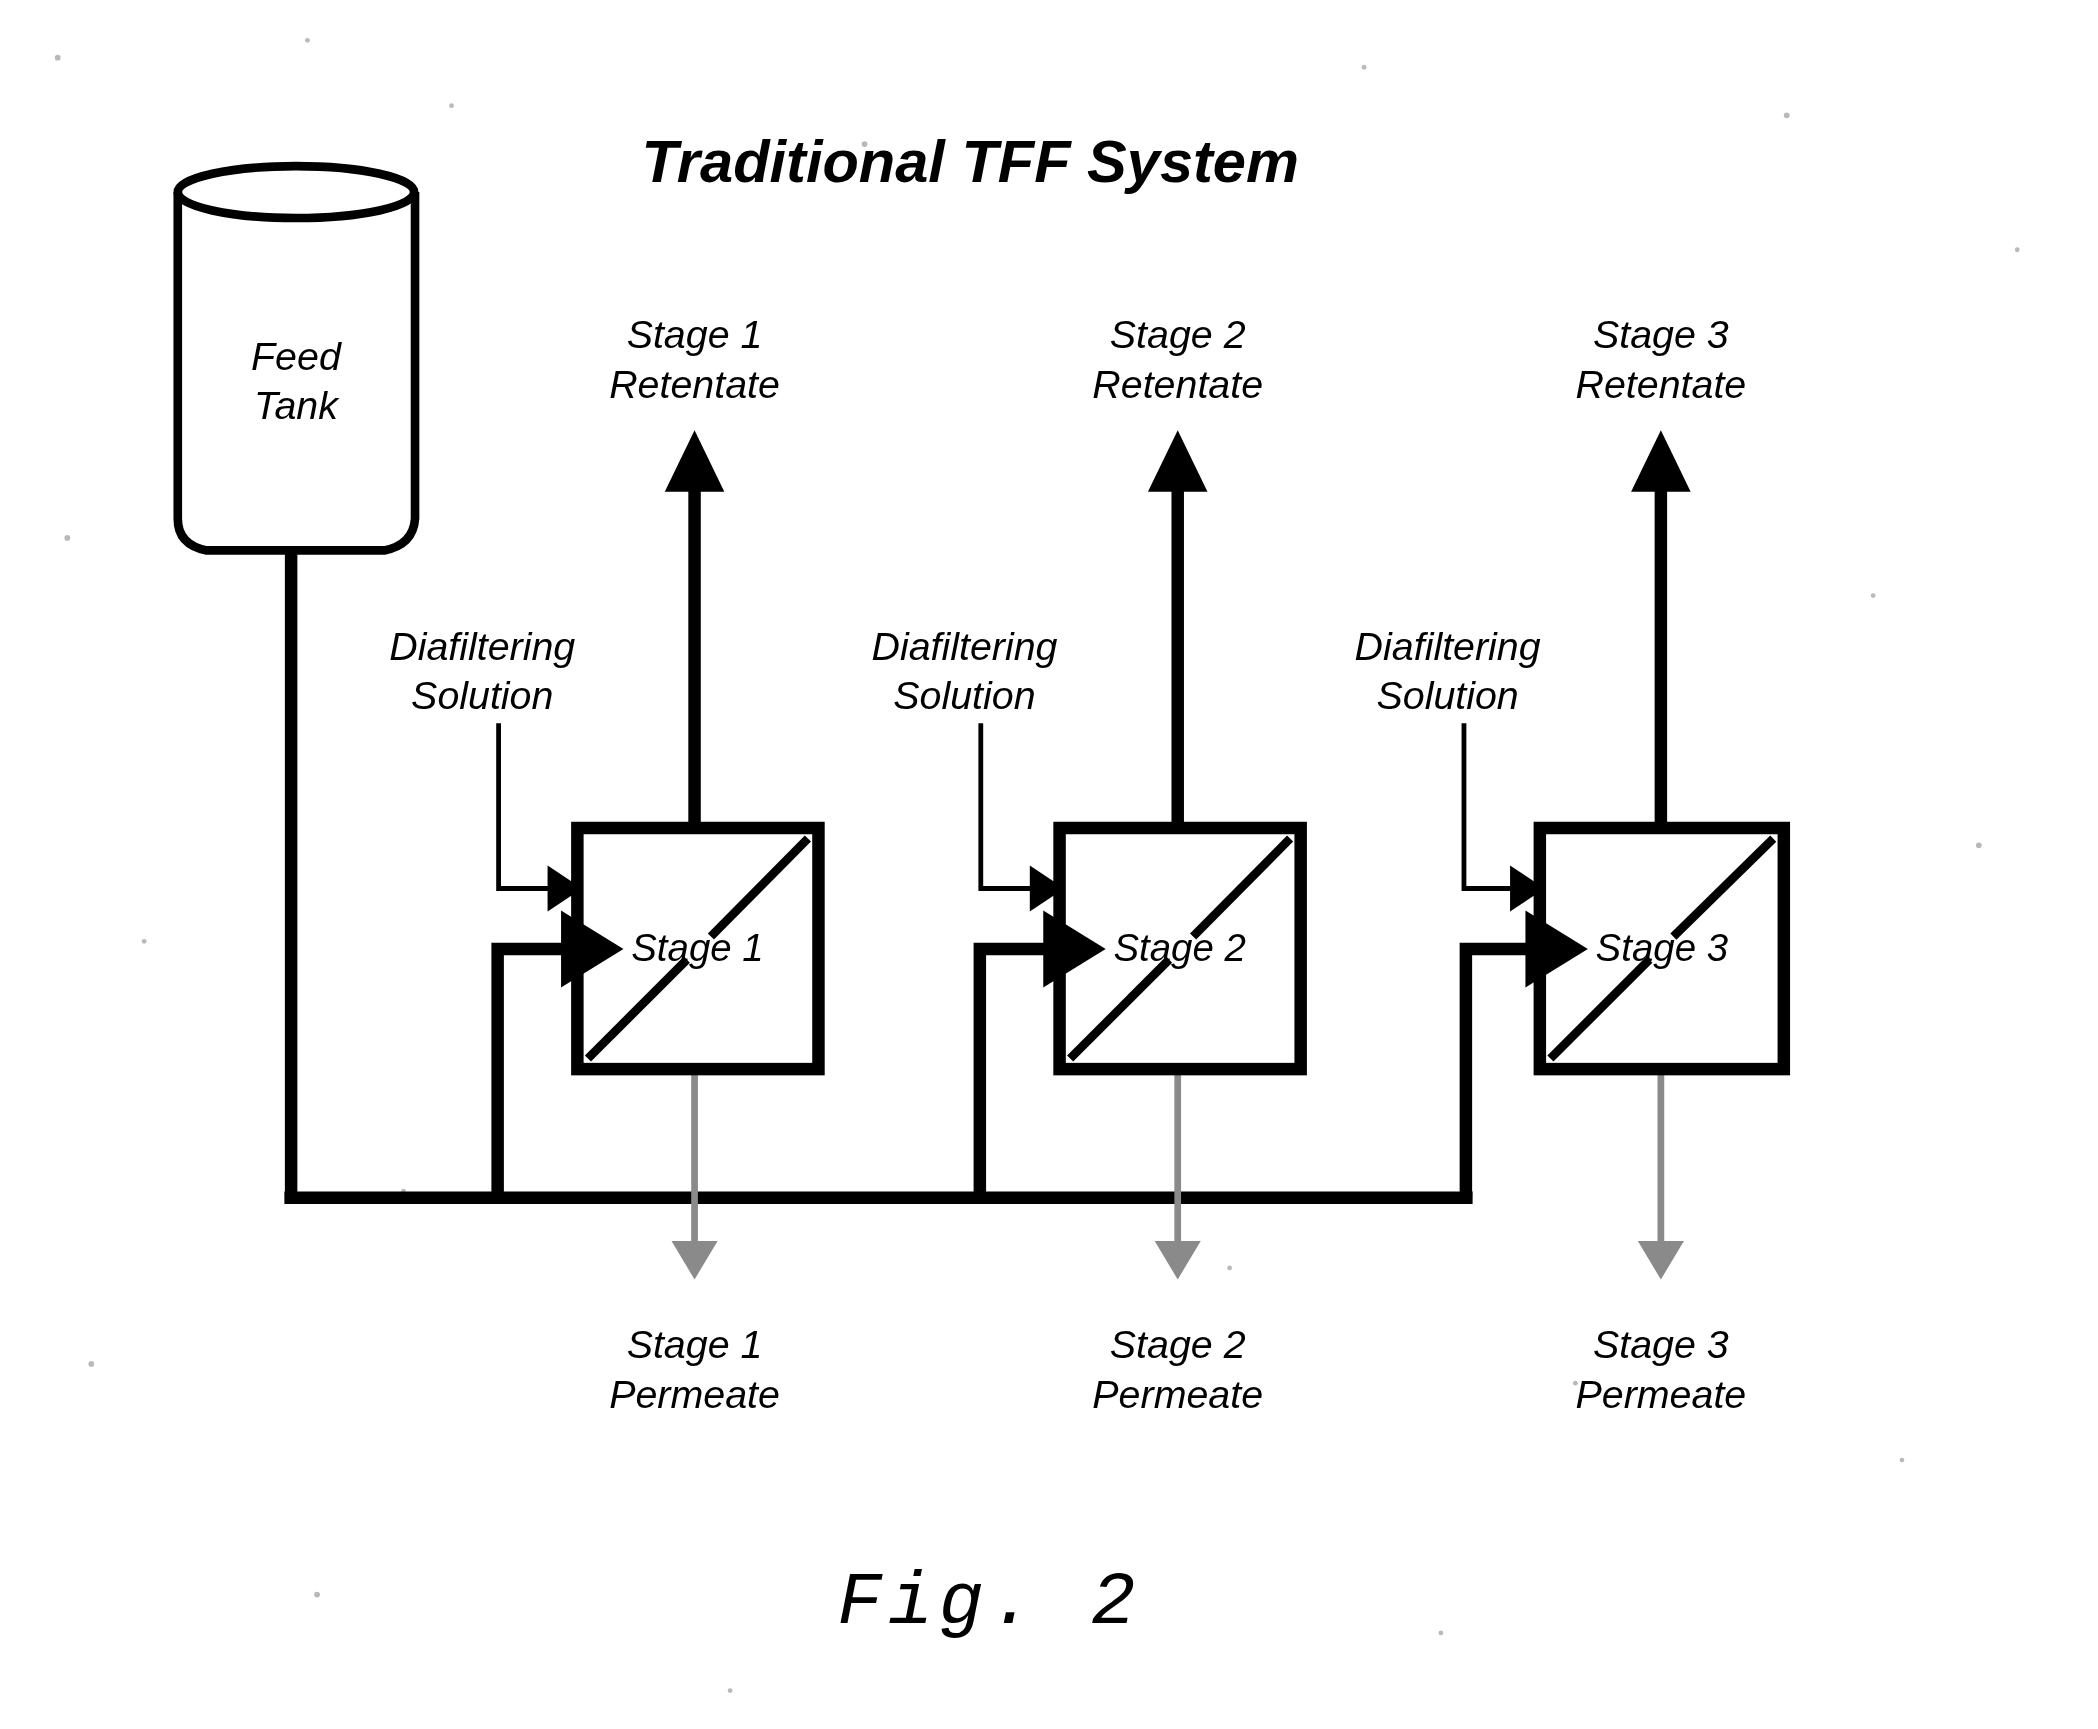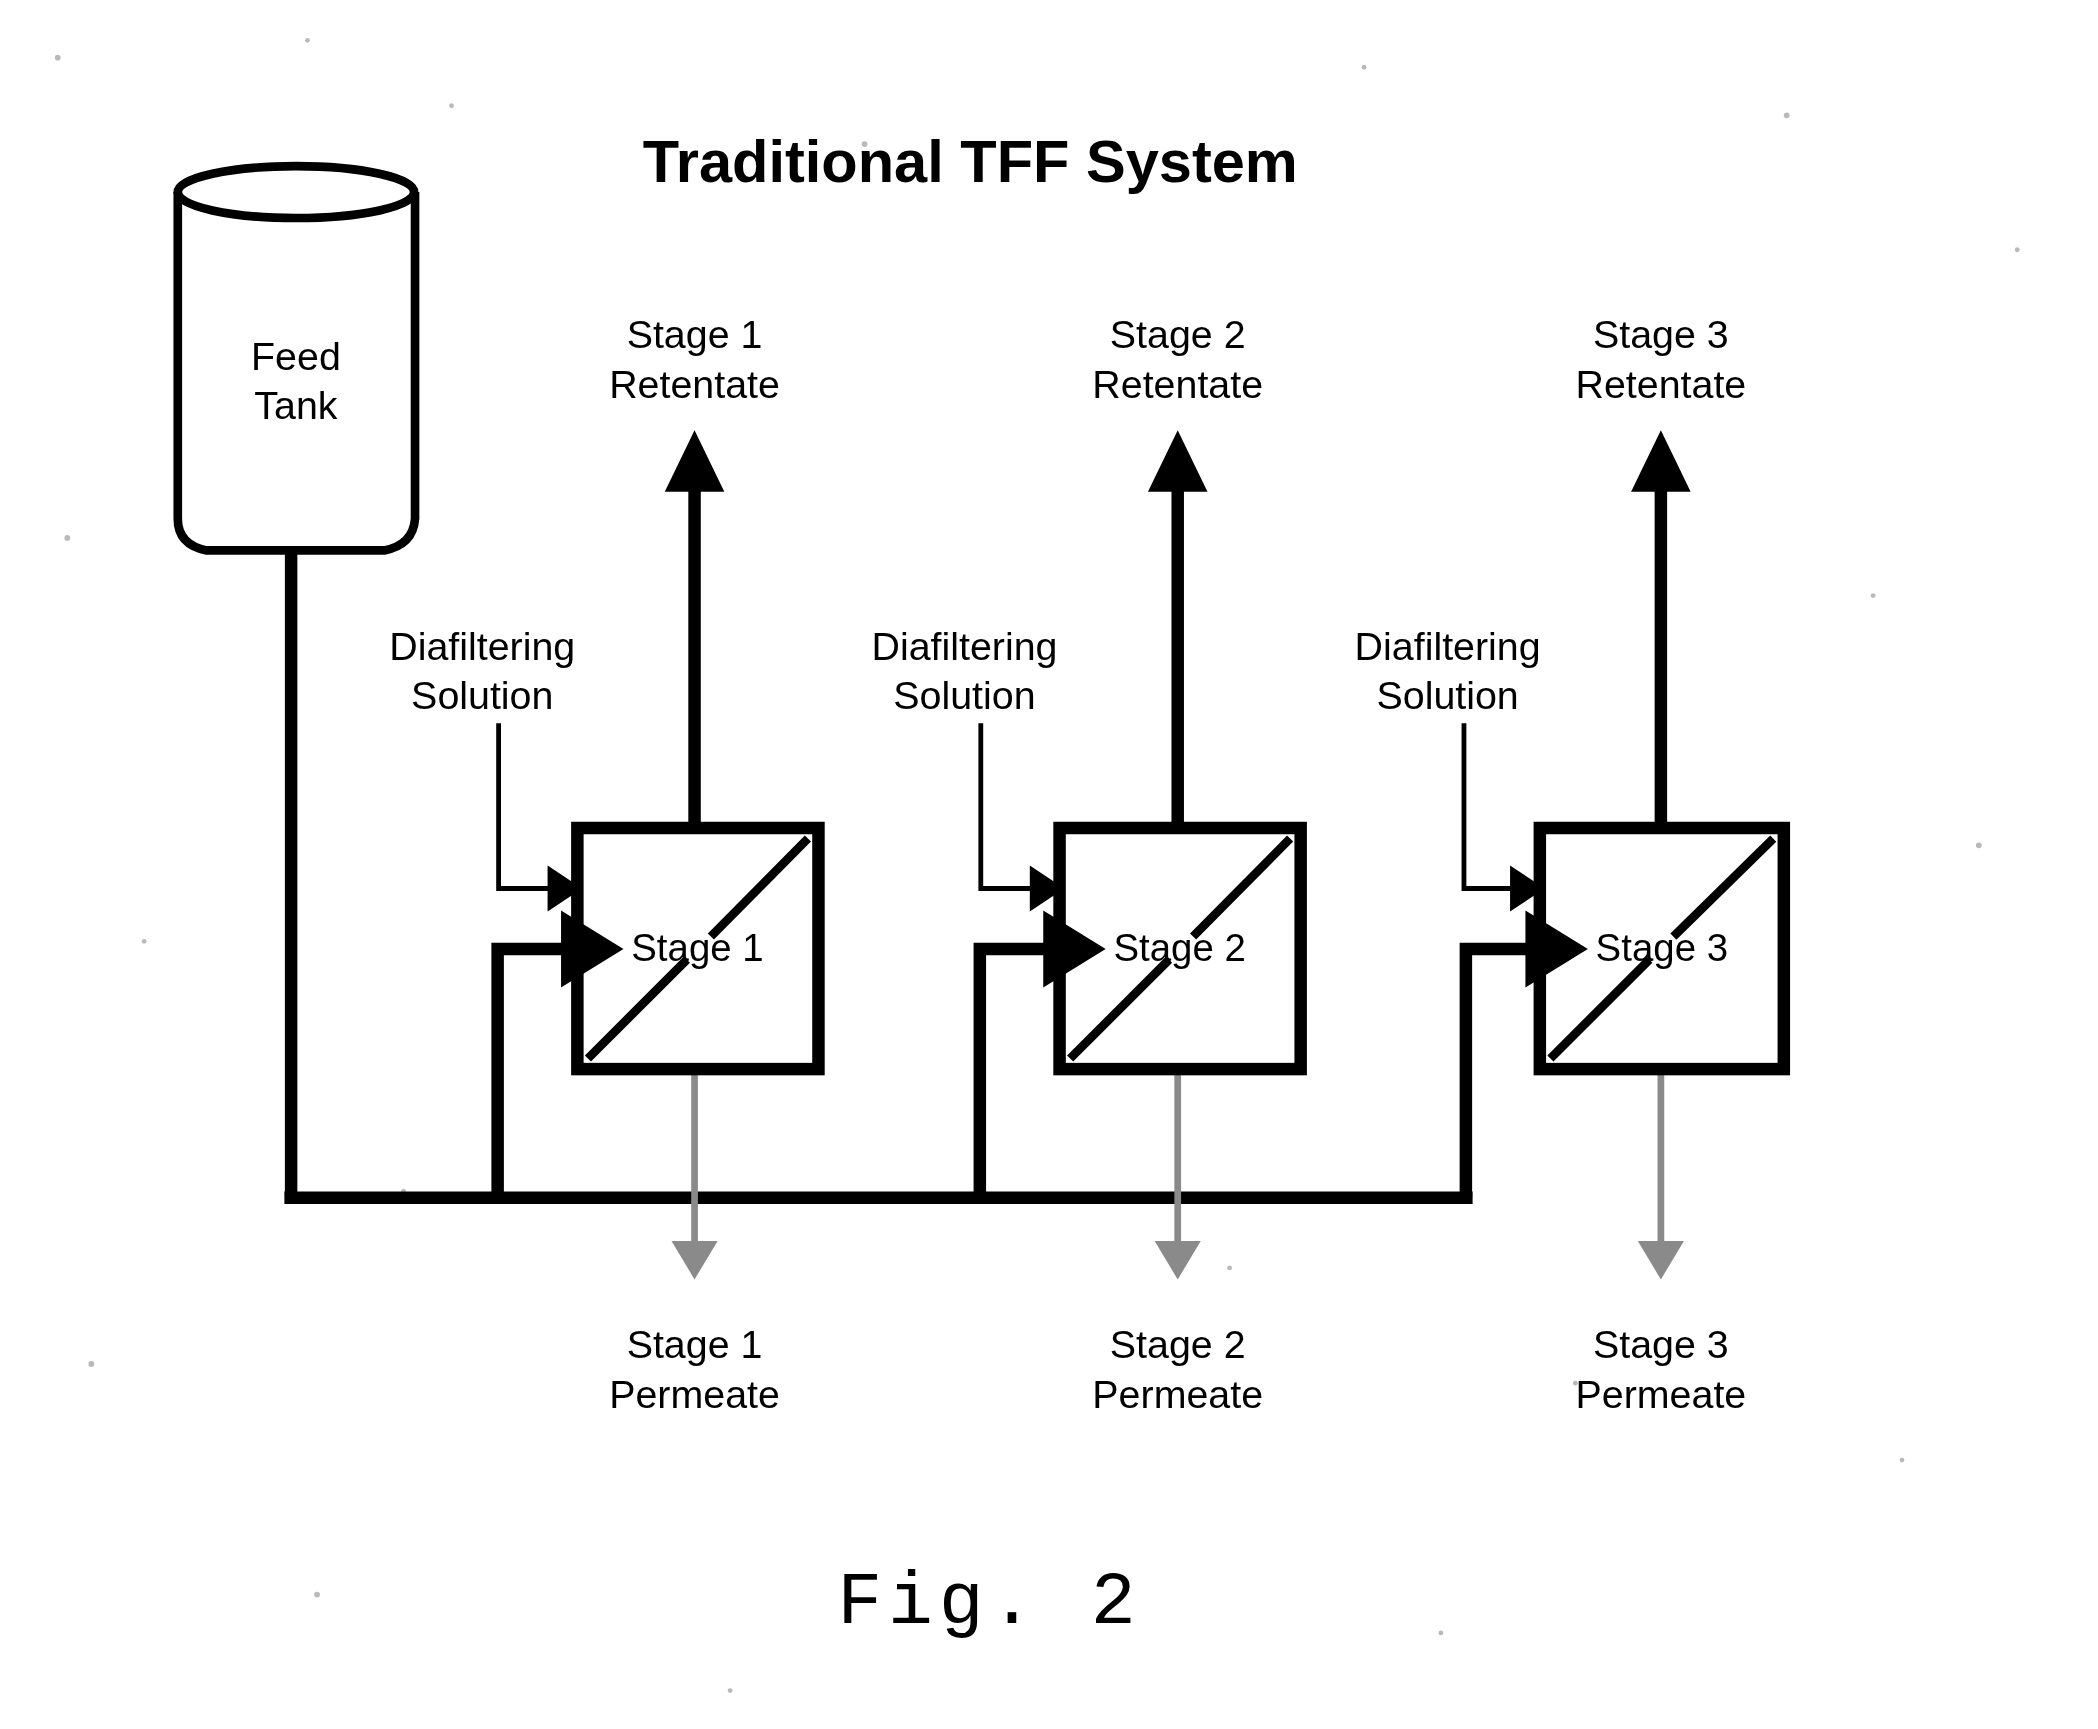--- a/index.html
+++ b/index.html
@@ -13,20 +13,21 @@
     position: relative;
     overflow: hidden;
     font-family: "Liberation Sans", sans-serif;
     color: #000000;
   }
   #figure-root {
     position: absolute;
     inset: 0;
     width: 1752px;
     height: 1729px;
+    font-style: italic;
   }
   svg.diagram {
     position: absolute;
     left: 0;
     top: 0;
     width: 2098px;
     height: 1729px;
     display: block;
   }
   

